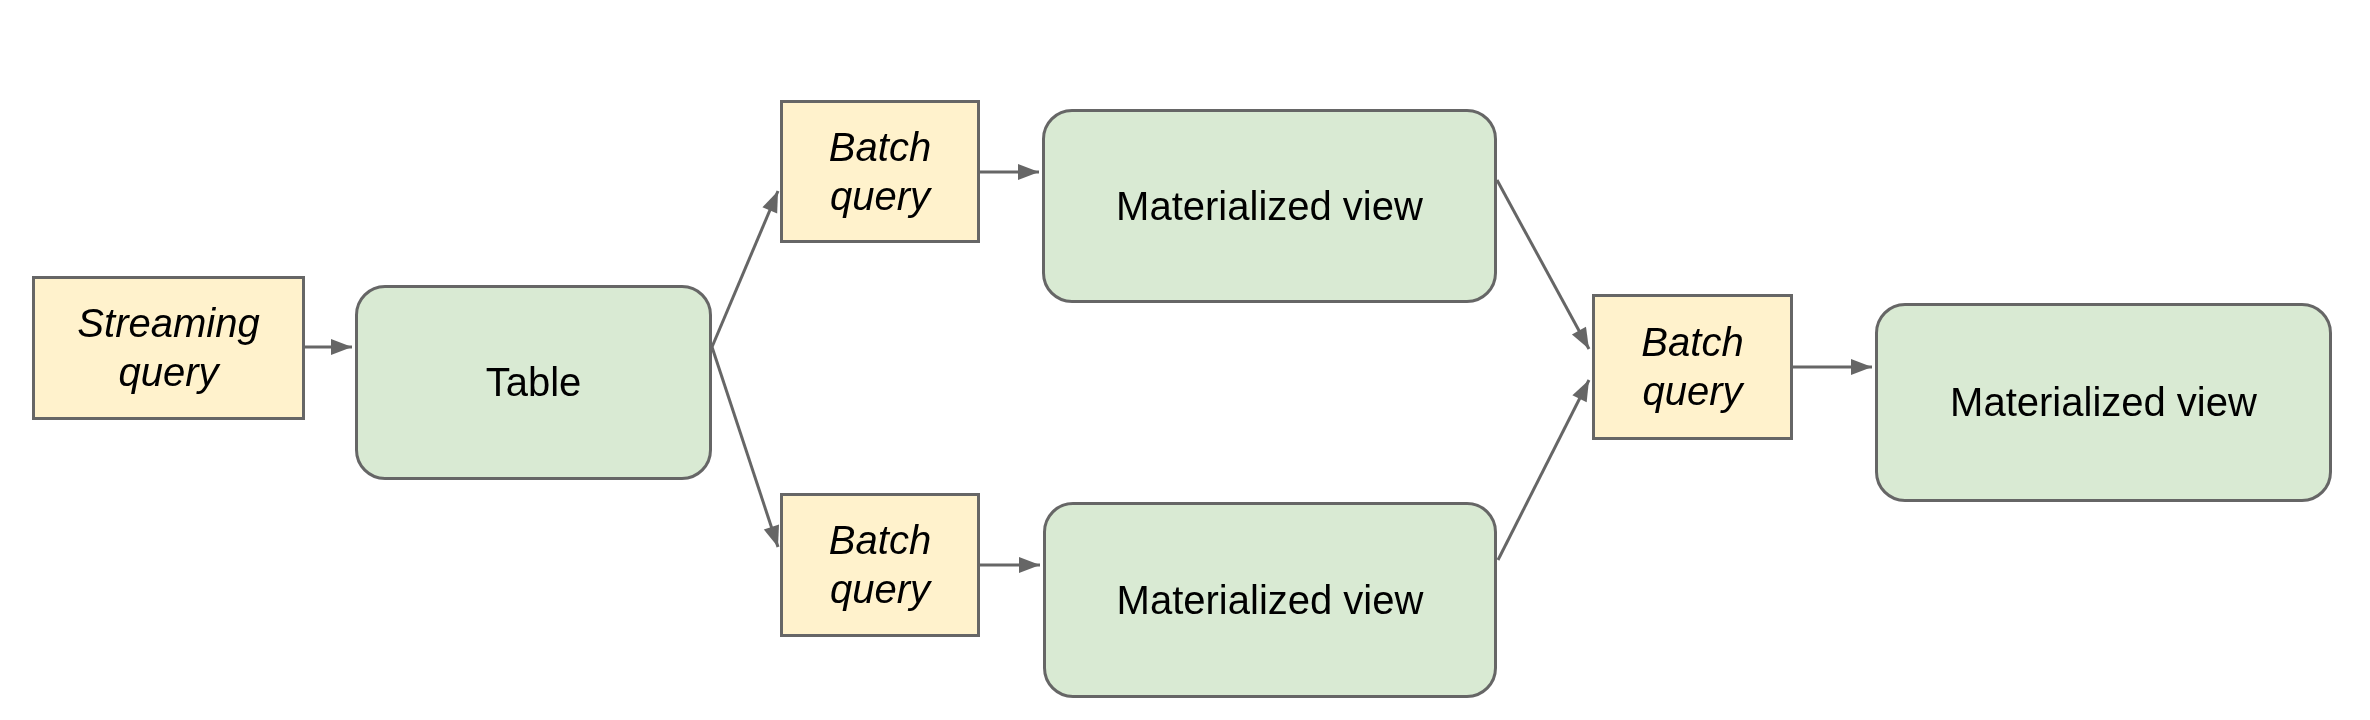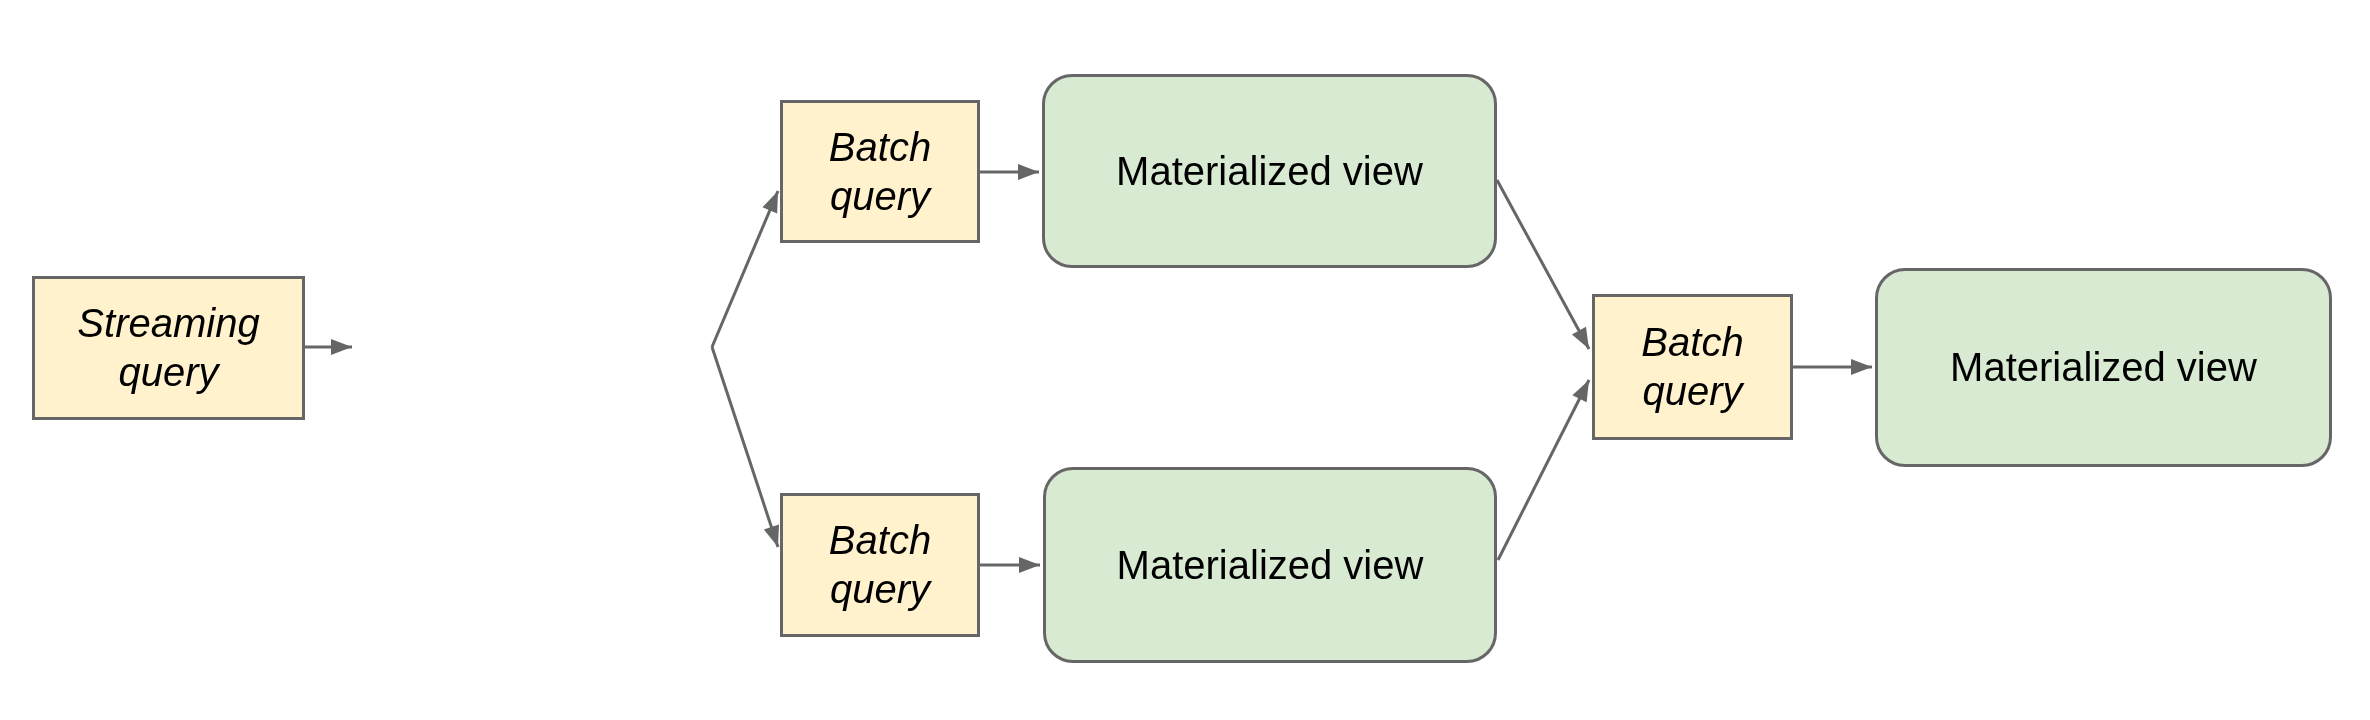--- a/index.html
+++ b/index.html
@@ -34,20 +34,21 @@
     color: #000000;
     border: 3px solid #666666;
   }
   .node-query {
     background: #fff2cc;
     font-style: italic;
   }
   .node-view {
     background: #d9ead3;
     border-radius: 30px;
+    margin-top: 35px;
   }
   .node .label {
     display: block;
     padding: 0 8px;
   }
 </style>
 </head>
 <body>
 
 <div class="canvas">
@@ -67,20 +68,23 @@
       <line x1="1497" y1="180" x2="1589" y2="349" marker-end="url(#arrowhead)"></line>
       <line x1="1498" y1="560" x2="1589" y2="380" marker-end="url(#arrowhead)"></line>
       <line x1="1793" y1="367" x2="1872" y2="367" marker-end="url(#arrowhead)"></line>
     </g>
   </svg>
 
   <div class="node node-query" style="left:32px; top:276px; width:273px; height:144px;">
     <span class="label">Streaming query</span>
   </div>
 
+  <div class="node node-view" style="left:355px; top:250px; width:357px; height:195px;">
+    <span class="label">Table</span>
+  </div>
 
   <div class="node node-query" style="left:780px; top:100px; width:200px; height:143px;">
     <span class="label">Batch query</span>
   </div>
 
   <div class="node node-view" style="left:1042px; top:74px; width:455px; height:194px;">
     <span class="label">Materialized view</span>
   </div>
 
   <div class="node node-query" style="left:780px; top:493px; width:200px; height:144px;">

